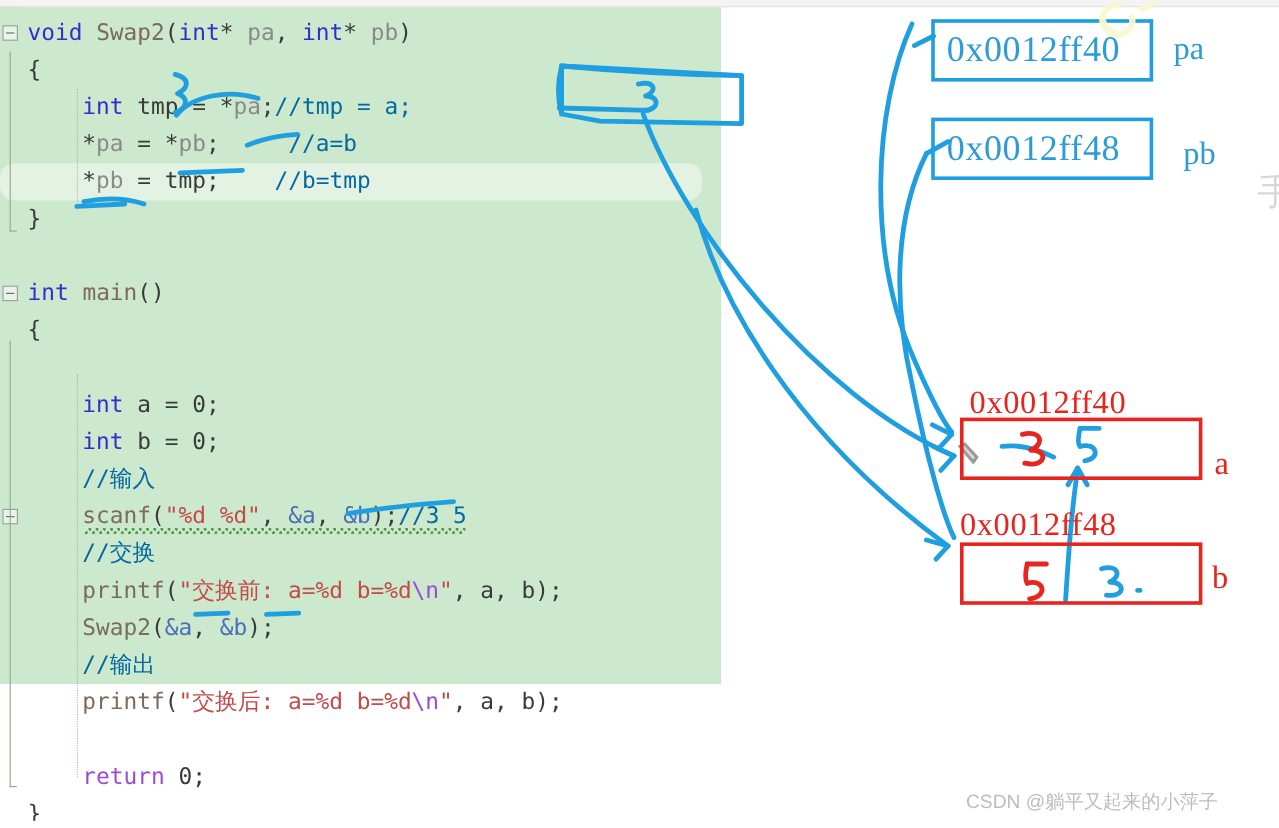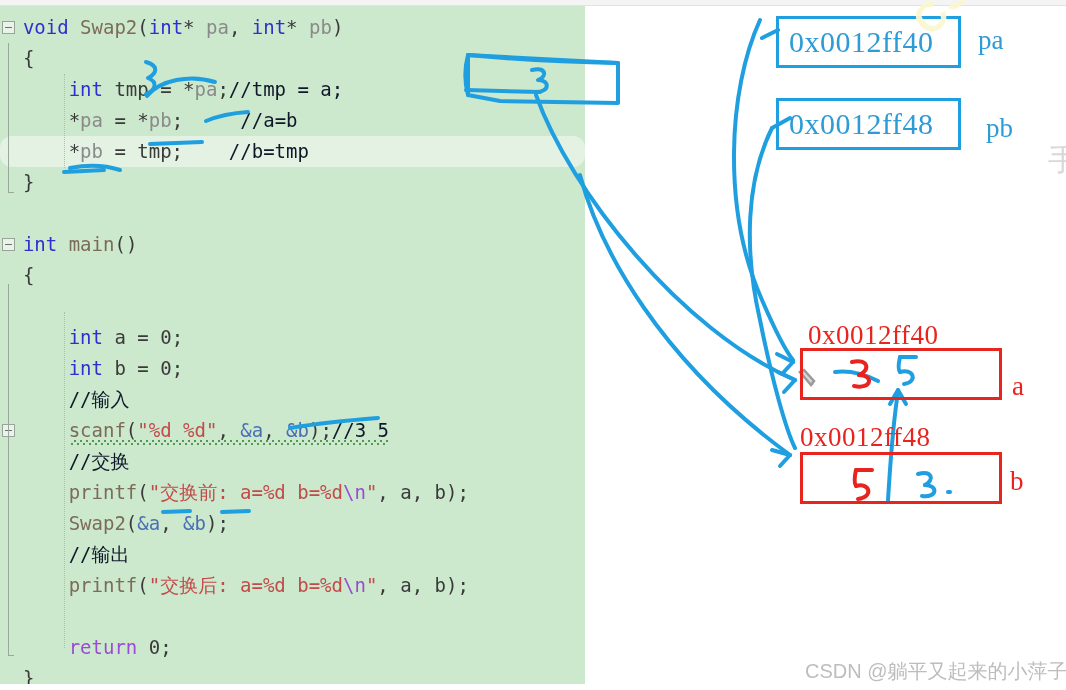--- a/index.html
+++ b/index.html
@@ -11,39 +11,40 @@
     position:relative;
   }
   #root{position:absolute;inset:0;width:1066px;height:690px;overflow:hidden;background:#fff;}
 
   
   .topstrip{position:absolute;left:0;top:0;width:1066px;height:6px;background:#f4f4f4;}
   .topstrip .line{position:absolute;left:0;top:5px;width:1066px;height:1px;background:#e2e2e2;}
 
   
   .editor{
-    position:absolute;left:0;top:6px;width:585px;height:678px;
+    position:absolute;left:0;top:6px;width:585px;height:564px;
     background:#cce8cd;
     font-family:"DejaVu Sans Mono","Liberation Mono",monospace;
     font-size:19px;
     line-height:31px;
     white-space:pre;
+    padding-left:16px;
   }
   .gutter{position:absolute;left:0;top:0;width:18px;height:100%;background:#cce8cd;}
   .code{position:absolute;left:0;top:6px;width:585px;}
   .ln{height:31px;position:relative;padding-left:0px;}
   .ln.hl{background:#e4f2e4;border-radius:12px;}
   .ind{display:inline-block;}
 
   
   .kw{color:#2f2fd0;}       
   .fn{color:#7d6b5a;}       
   .var{color:#8a8a8a;}      
   .pln{color:#3a3a3a;}      
-  .cmt{color:#0f172a;}      
+  .cmt{color:#0369a1;}      
   .str{color:#c34a4a;}      
   .esc{color:#9b4bd6;}      
   .ret{color:#9b4bd6;}      
   .num{color:#3a3a3a;}
   .amp{color:#4a6fb5;}
 
   
   .collapse{position:absolute;left:2px;width:13px;height:13px;border:1px solid #9aa39a;background:#e9f3e9;box-sizing:border-box;}
   .collapse::before{content:"";position:absolute;left:2px;top:5px;width:7px;height:1px;background:#6a756a;}
   .vline{position:absolute;left:8px;width:1px;background:#9aa89a;}
@@ -74,21 +75,21 @@
   .redbox{position:absolute;border:3px solid #e8241f;background:transparent;box-sizing:border-box;}
   .redlabel{position:absolute;font-family:"Liberation Serif",serif;color:#e8241f;font-size:27px;}
 
   
   .wm-diag{
     position:absolute;color:#fbf7d0;font-size:42px;font-weight:bold;
     transform:rotate(-48deg);transform-origin:left top;
     font-family:"Liberation Sans",sans-serif;letter-spacing:2px;white-space:nowrap;
     opacity:.95;
   }
-  .wm-bottom{position:absolute;color:#bdbdbd;font-size:20px;font-family:"Liberation Sans",sans-serif;white-space:nowrap;}
+  .wm-bottom{position:absolute;color:#bdbdbd;font-size:16px;font-family:"Liberation Sans",sans-serif;white-space:nowrap;}
   .edge-char{position:absolute;color:#d8d8d8;font-size:30px;font-family:"Liberation Sans",sans-serif;overflow:hidden;}
   .editbar{position:absolute;left:0;top:684px;width:585px;height:6px;background:#ffffff;}
 </style>
 </head>
 <body>
 
 <div id="root">
 
   <div class="topstrip">
       <div class="line"></div>

